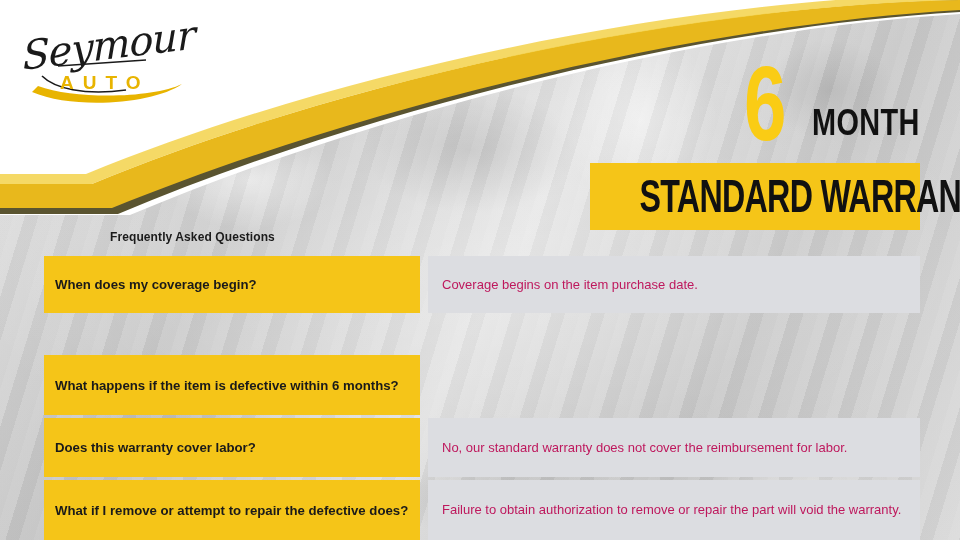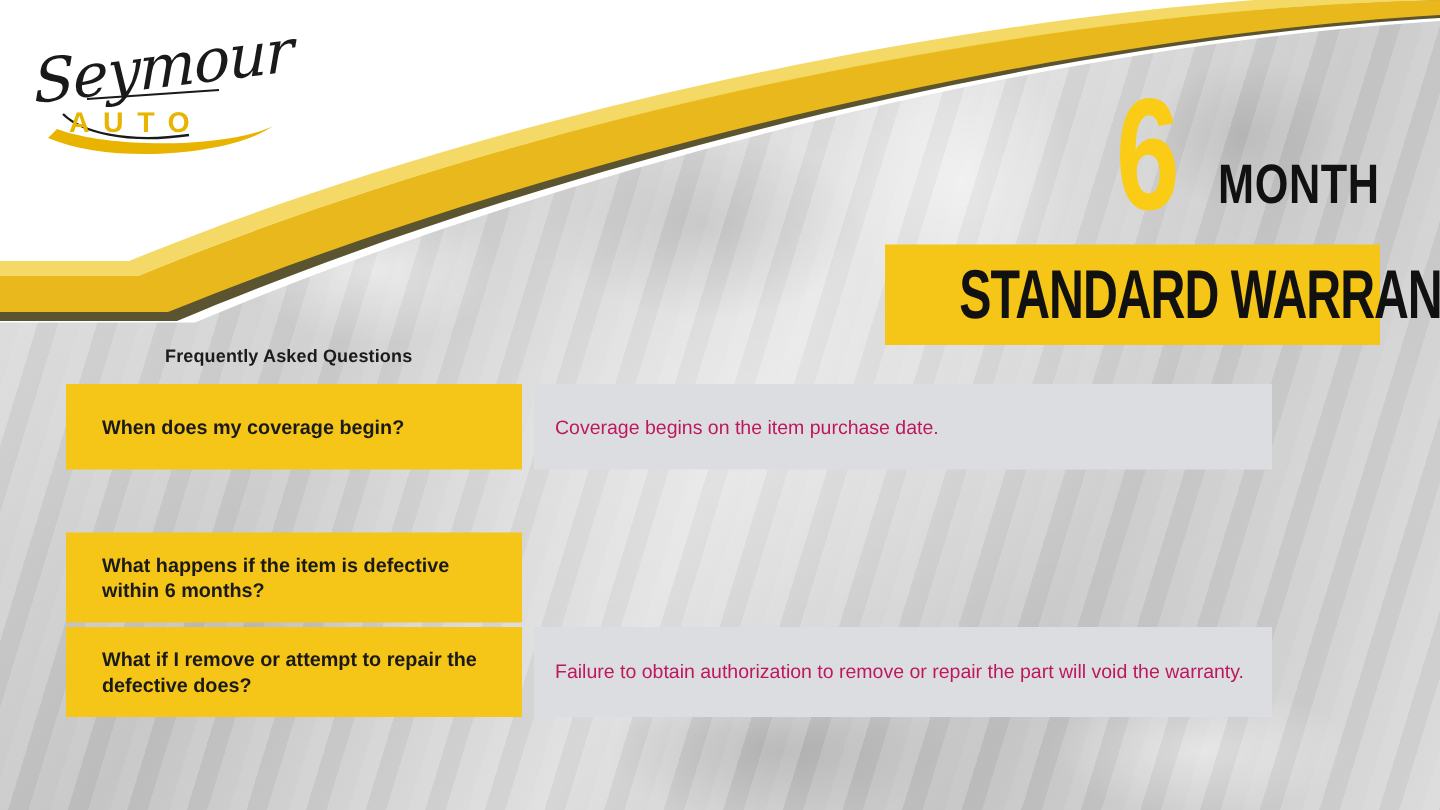--- a/index.html
+++ b/index.html
@@ -29,41 +29,41 @@
   .bg-blur{position:absolute;left:0;top:0;width:960px;height:540px;
     background:radial-gradient(ellipse 700px 300px at 480px 270px, rgba(255,255,255,.28), rgba(255,255,255,0) 75%);}
 
   
   .swoosh-wrap{position:absolute;left:0;top:0;width:960px;height:260px;}
 
   
   .logo{position:absolute;left:14px;top:14px;width:180px;height:96px;}
   .logo-word{position:absolute;left:8px;top:8px;font-family:"DejaVu Serif","Liberation Serif",serif;
     font-style:italic;font-size:40px;color:#1a1a1a;letter-spacing:-1px;transform:rotate(-7deg) skewX(-6deg);}
-  .logo-auto{position:absolute;left:32px;top:58px;font-size:19px;font-weight:bold;color:#e8b400;letter-spacing:9px;}
+  .logo-auto{position:absolute;left:46px;top:58px;font-size:19px;font-weight:bold;color:#e8b400;letter-spacing:9px;}
 
   
   .six{position:absolute;left:744px;top:50px;font-size:106px;line-height:106px;font-weight:bold;color:#FACC15;
     transform:scaleX(.72);transform-origin:left top;letter-spacing:-2px;}
   .month{position:absolute;left:812px;top:104px;font-size:37px;line-height:37px;font-weight:bold;color:#111111;
     transform:scaleX(.78);transform-origin:left top;letter-spacing:.5px;}
 
   
   .warranty-band{position:absolute;left:590px;top:163px;width:330px;height:67px;background:#F5C518;}
   .warranty-text{position:absolute;left:0;top:9px;width:330px;text-align:center;font-size:46px;line-height:48px;
     font-weight:bold;color:#111111;transform:scaleX(.70);transform-origin:center top;letter-spacing:-1px;white-space:nowrap;}
 
   
   .faq-title{position:absolute;left:110px;top:230px;font-size:12px;font-weight:bold;color:#1b1b1b;letter-spacing:.1px;}
 
   
   .faq-table{position:absolute;left:44px;top:256px;width:876px;}
   .faq-row{display:flex;margin-bottom:3px;}
-  .q-cell{width:304px;background:#F5C518;color:#1a1a1a;font-size:13.2px;font-weight:bold;
-    padding:0 24px;display:flex;align-items:center;box-sizing:border-box;line-height:17px;}
+  .q-cell{width:376px;background:#F5C518;color:#1a1a1a;font-size:13.2px;font-weight:bold;
+    padding:0 11px;display:flex;align-items:center;box-sizing:border-box;line-height:17px;}
   .a-cell{width:492px;margin-left:8px;background:#dcdde1;color:#be185d;font-size:13px;
     padding:0 14px;display:flex;align-items:center;box-sizing:border-box;line-height:18px;
     text-align:justify;text-justify:inter-word;}
   .r1 .q-cell,.r1 .a-cell{height:57px;}
   .r2 .q-cell,.r2 .a-cell{height:60px;margin-top:39px;}
   .r3 .q-cell,.r3 .a-cell{height:59px;}
   .r4 .q-cell,.r4 .a-cell{height:60px;}
 </style>
 </head>
 <body>
@@ -104,19 +104,23 @@
   <div class="faq-title">Frequently Asked Questions</div>
 
   <div class="faq-table">
     <div class="faq-row r1">
       <div class="q-cell">When does my coverage begin?</div>
       <div class="a-cell">Coverage begins on the item purchase date.</div>
     </div>
     <div class="faq-row r2">
       <div class="q-cell">What happens if the item is defective within 6 months?</div>
     </div>
+    <div class="faq-row r3">
+      <div class="q-cell">Does this warranty cover labor?</div>
+      <div class="a-cell">No, our standard warranty does not cover the reimbursement for labor.</div>
+    </div>
     <div class="faq-row r4">
       <div class="q-cell">What if I remove or attempt to repair the defective does?</div>
       <div class="a-cell">Failure to obtain authorization to remove or repair the part will void the warranty.</div>
     </div>
   </div>
 
 </div>
 
 </body></html>

